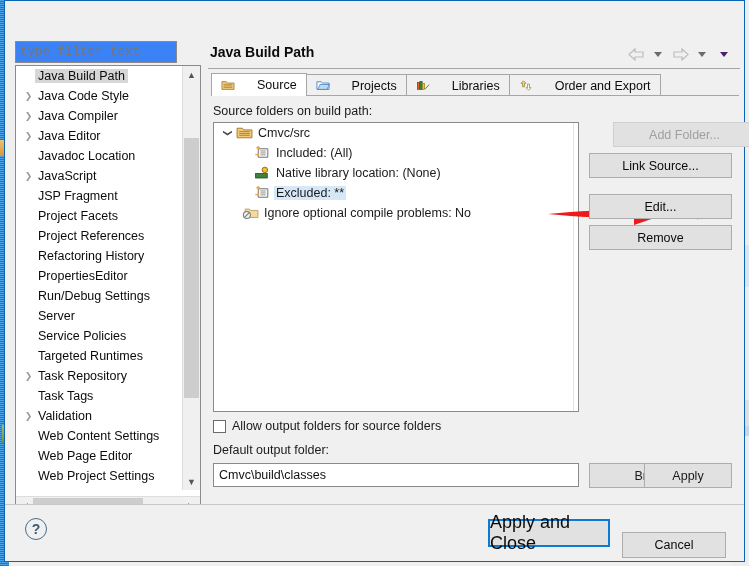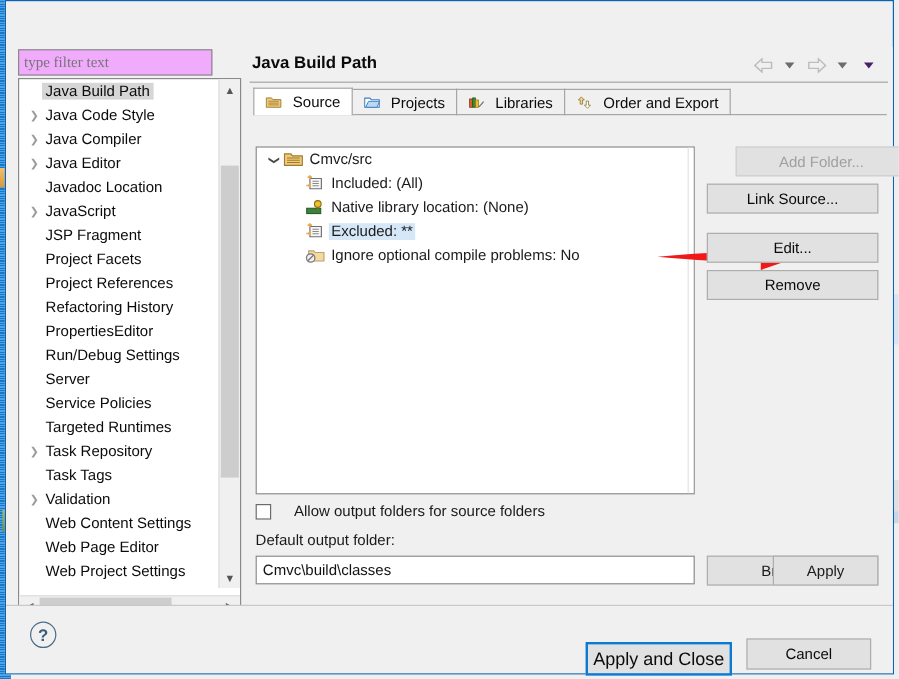--- a/index.html
+++ b/index.html
@@ -62,22 +62,22 @@
   .close-glyph:before{transform:rotate(45deg);}
   .close-glyph:after{transform:rotate(-45deg);}
 
   
   #dlgbody{position:absolute;left:0;top:38px;width:739px;height:466px;}
 
   
   #filter-wrap{position:absolute;left:10px;top:2px;width:170px;height:22px;}
   #filter-input{
     width:162px;height:22px;box-sizing:border-box;
-    border:1px solid #8a8a8a;background:#f0abfc;
-    font-family:Liberation Serif, serif;font-size:12.5px;
+    border:1px solid #8a8a8a;background:#3b82f6;
+    font-family:Liberation Mono, monospace;font-size:12.5px;
     padding:0 4px;color:#111;outline:none;
   }
   #filter-input::placeholder{color:#767676;}
 
   
   #sidebar{
     position:absolute;left:10px;top:26px;width:186px;height:450px;
     background:#fff;border:1px solid #8a8a8a;box-sizing:border-box;overflow:hidden;
   }
   #tree-scroll{position:absolute;left:0;top:0;width:168px;height:424px;overflow:hidden;}
@@ -106,21 +106,21 @@
   #page-title{position:absolute;left:7px;top:5px;font-size:14px;font-weight:bold;color:#0b0b0b;}
   #navbar{position:absolute;right:10px;top:6px;display:flex;align-items:center;gap:2px;}
   .navarrow{width:20px;height:18px;display:flex;align-items:center;justify-content:center;}
   .caret-d{width:0;height:0;border-left:4px solid transparent;border-right:4px solid transparent;border-top:5px solid #6b6b6b;}
   .caret-d.dark{border-top-color:#4b1f6b;}
   #head-sep{position:absolute;left:5px;top:29px;width:532px;height:1px;background:#a6a6a6;}
 
   
   #tabs{position:absolute;left:8px;top:34px;height:23px;display:flex;align-items:flex-end;}
   .tab{
-    height:22px;display:flex;align-items:center;gap:9px;padding:0 9px;
+    height:22px;display:flex;align-items:center;gap:22px;padding:0 9px;
     border:1px solid #a6a6a6;border-bottom:none;background:#f0f0f0;
     font-size:12.5px;color:#0b0b0b;box-sizing:border-box;margin-right:-1px;
   }
   .tab.active{background:#fff;height:23px;position:relative;z-index:2;}
   #tabs-underline{position:absolute;left:8px;top:56px;width:528px;height:1px;background:#a6a6a6;}
   .tabicon{width:14px;height:13px;display:block;}
 
   
   #content-label{position:absolute;left:10px;top:65px;font-size:12.5px;}
   #srclist{
@@ -137,21 +137,21 @@
   
   .sbtn{
     position:absolute;left:386px;width:143px;height:25px;
     border:1px solid #adadad;background:#e1e1e1;
     font-family:"Liberation Sans",sans-serif;font-size:12.5px;color:#0b0b0b;
     display:flex;align-items:center;justify-content:center;box-sizing:border-box;
   }
   .sbtn.disabled{color:#a0a0a0;background:#e1e1e1;border-color:#cfcfcf;}
 
   
-  #allow-row{position:absolute;left:10px;top:380px;display:flex;align-items:center;gap:19px;font-size:12.5px;}
+  #allow-row{position:absolute;left:10px;top:380px;display:flex;align-items:center;gap:6px;font-size:12.5px;}
   .cbox{width:13px;height:13px;border:1px solid #6b6b6b;background:#fff;box-sizing:border-box;display:block;}
   #def-label{position:absolute;left:10px;top:404px;font-size:12.5px;}
   #out-input{
     position:absolute;left:10px;top:424px;width:366px;height:24px;box-sizing:border-box;
     border:1px solid #8a8a8a;background:#fff;padding:0 5px;
     font-family:"Liberation Sans",sans-serif;font-size:12.5px;color:#111;outline:none;
   }
   #browse-btn{position:absolute;left:386px;top:424px;width:143px;height:25px;
     border:1px solid #adadad;background:#e1e1e1;font-size:12.5px;
     display:flex;align-items:center;justify-content:center;box-sizing:border-box;}
@@ -165,22 +165,22 @@
   #apply-row{position:absolute;left:0;top:460px;width:739px;height:44px;}
   #apply-btn{position:absolute;right:12px;top:2px;width:88px;height:25px;
     border:1px solid #adadad;background:#e1e1e1;font-size:12.5px;
     display:flex;align-items:center;justify-content:center;box-sizing:border-box;}
   #footer-sep{position:absolute;left:0;top:503px;width:739px;height:1px;background:#c8c8c8;}
   #footer{position:absolute;left:0;top:504px;width:739px;height:56px;background:#f0f0f0;}
   #help-btn{position:absolute;left:20px;top:13px;width:22px;height:22px;border-radius:50%;
     border:1px solid #4a6d8c;color:#3a5b78;display:flex;align-items:center;justify-content:center;
     font-size:14px;font-weight:bold;background:#f0f0f0;box-sizing:border-box;}
   #ac-btn{
-    position:absolute;right:134px;top:30px;width:122px;height:28px;
-    border:2px solid #0a7ad4;background:#e1e1e1;color:#0b0b0b;font-size:15px;
+    position:absolute;right:134px;top:14px;width:122px;height:28px;
+    border:2px solid #0a7ad4;background:#e1e1e1;color:#0b0b0b;font-size:18px;
     display:flex;align-items:center;justify-content:center;box-sizing:border-box;
   }
   #cancel-btn{
     position:absolute;right:18px;top:15px;width:104px;height:26px;
     border:1px solid #adadad;background:#e1e1e1;color:#0b0b0b;font-size:12.5px;
     display:flex;align-items:center;justify-content:center;box-sizing:border-box;margin-top:12px;
   }
 </style>
 </head>
 <body>
@@ -358,20 +358,21 @@
           <div class="tab">
             <svg width="16" height="15" viewBox="0 0 16 15" class="tabicon">
               <path d="M5 2 L8 5 H6.2 V9 H4 V5 H2.2 Z" fill="#f5d98a" stroke="#8c7a34" stroke-width=".8"></path>
               <path d="M11 13 L8 10 H9.8 V6 H12 V10 H13.8 Z" fill="#fff" stroke="#8c7a34" stroke-width=".8"></path>
             </svg>
             <span>Order and Export</span>
           </div>
         </div>
       <div id="tabs-underline"></div>
 
+      <div id="content-label">Source folders on build path:</div>
 
       <div id="srclist">
         <div id="srclist-rows">
             <div class="srow" style="padding-left: 6px;">
               <span class="twisty" style="transform: rotate(90deg);">❯</span>
               <svg width="16" height="15" viewBox="0 0 16 15" class="ico">
                 <path d="M1 3h5l1.3 1.6H15V12H1z" fill="#f3c977" stroke="#9c7d34" stroke-width=".9"></path>
                 <path d="M3 6.2h10M3 8h10M3 9.7h10" stroke="#9c7d34" stroke-width=".8"></path>
               </svg>
               <span class="txt">Cmvc/src</span>
@@ -398,21 +399,21 @@
             <div class="srow sel" style="padding-left: 24px;">
               <span class="twisty"></span>
               <svg width="16" height="15" viewBox="0 0 16 15" class="ico">
                 <path d="M4 3.5 h9 v8 h-9z" fill="#f6f6f6" stroke="#6f6f6f" stroke-width=".9"></path>
                 <path d="M6 5.6h5M6 7.4h5M6 9.2h5" stroke="#8a8a8a" stroke-width=".8"></path>
                 <path d="M2.2 2.5 L5.6 2.5 M3.9 1 L3.9 4" stroke="#e8a84a" stroke-width="1.4"></path>
                 <path d="M1.2 9 h3.4 M4.6 9 l-1.4 -1.3 M4.6 9 l-1.4 1.3" stroke="#e8a84a" stroke-width="1.2" fill="none"></path>
               </svg>
               <span class="txt">Excluded: **</span>
             </div>
-            <div class="srow" style="padding-left: 24px;">
+            <div class="srow" style="padding-left: 12px;">
               <span class="twisty"></span>
               <svg width="16" height="15" viewBox="0 0 16 15" class="ico">
                 <path d="M3 3.8h4l1.1 1.3H15v6.6H3z" fill="#f3c977" stroke="#9c7d34" stroke-width=".9" opacity=".7"></path>
                 <circle cx="4.6" cy="9.4" r="3.3" fill="#f2f2f2" stroke="#7a7a7a" stroke-width="1"></circle>
                 <path d="M2.4 11.6 L6.8 7.2" stroke="#7a7a7a" stroke-width="1.1"></path>
               </svg>
               <span class="txt">Ignore optional compile problems: No</span>
             </div>
           </div>
         <div id="srclist-sb"></div>

